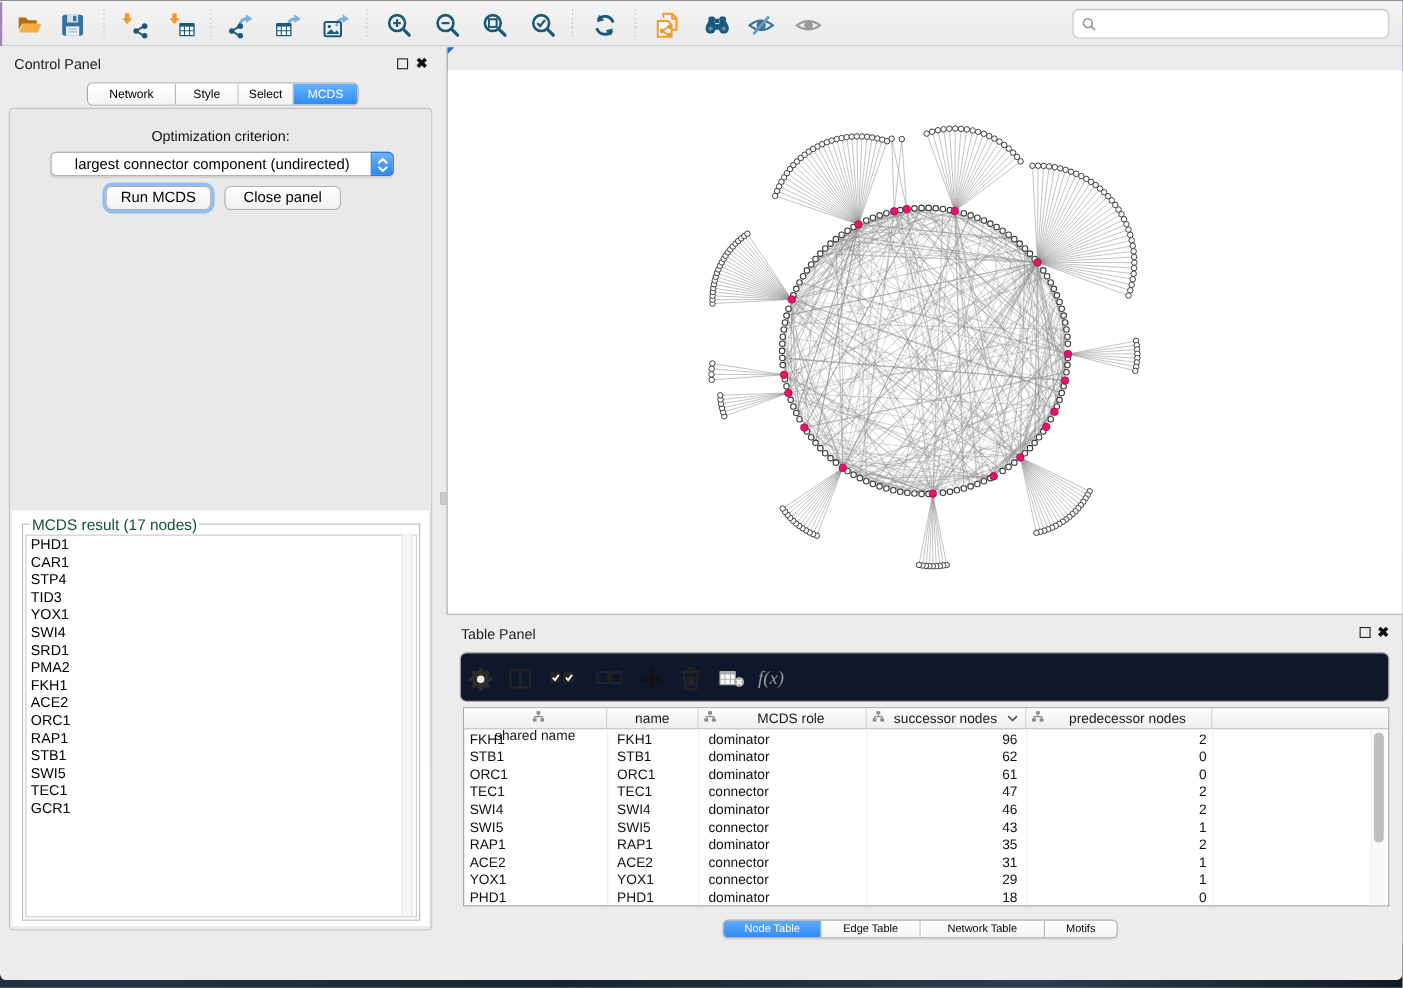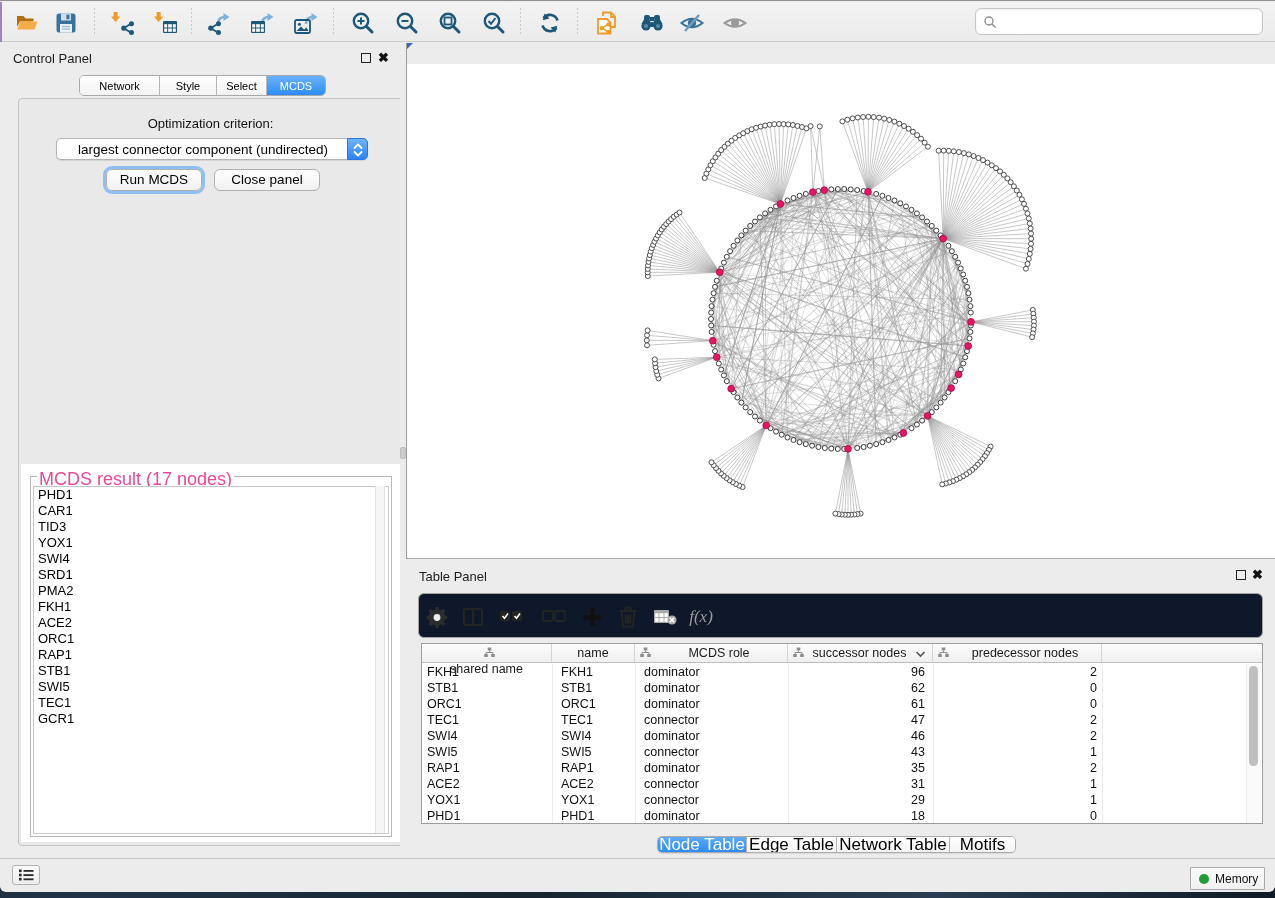--- a/index.html
+++ b/index.html
@@ -38,39 +38,39 @@
   .panel-close { position:absolute; font-size:13px; font-weight:bold; color:#111; line-height:12px; }
 
   #cp-tabs { position:absolute; left:79px; top:33px; height:21px; display:flex;
     border:1px solid #a9a9a9; border-radius:5px; background:#ffffff; overflow:hidden; }
   .cp-tab { height:100%; display:flex; align-items:center; justify-content:center;
     font-size:11px; color:#000; background:linear-gradient(#ffffff,#f3f3f3); border-right:1px solid #b5b5b5; cursor:default; }
   .cp-tab:last-child { border-right:none; }
   .cp-tab.active { background:linear-gradient(#6ab2fb,#2e8cf8); color:#fff; }
 
   #cp-content { position:absolute; left:8px; top:56px; width:385px; height:748px;
-    background:#e9e9e9; border:1px solid #c3c3c3; border-radius:4px;margin-left:10px; }
+    background:#e9e9e9; border:1px solid #c3c3c3; border-radius:4px; }
   #opt-label { position:absolute; left:0; top:17px; width:100%; text-align:center; font-size:13px; color:#111; }
   #criterion-combo { position:absolute; left:37px; top:39px; width:312px; height:22px;
     background:#ffffff; border:1px solid #b3b3b3; border-radius:5px; box-shadow:0 1px 1px rgba(0,0,0,0.10); }
   #criterion-text { position:absolute; left:0; top:0; width:292px; height:22px; line-height:21px; text-align:center;
     font-size:13.5px; color:#000; white-space:nowrap; overflow:hidden; }
   #combo-stepper { position:absolute; right:-1px; top:-1px; width:21px; height:22px; border-radius:0 5px 5px 0;
     background:linear-gradient(#6db4fc,#2f83f7); border:1px solid #2e74d9; }
   #combo-stepper svg { position:absolute; left:4px; top:3px; }
   #run-btn { position:absolute; left:87px; top:70px; width:96px; height:22px;
     background:linear-gradient(#ffffff,#f0f0f0); border:1px solid #b0b0b0; border-radius:6px;
     box-shadow:0 0 0 3px rgba(98,168,245,0.65); font-size:13.5px; color:#000; text-align:center; line-height:20px; }
   #close-btn { position:absolute; left:195px; top:70px; width:106px; height:22px;
     background:linear-gradient(#ffffff,#f0f0f0); border:1px solid #b0b0b0; border-radius:6px;
     font-size:13.5px; color:#000; text-align:center; line-height:20px; }
 
   #result-panel { position:absolute; left:2px; top:365px; width:379px; height:378px; background:#ffffff; }
   #result-group { position:absolute; left:9px; top:12px; width:362px; height:361px; border:1px solid #b9b9b9; }
-  #result-title { position:absolute; left:6px; top:-8px; background:#ffffff; padding:0 2px; font-size:18px; color:#ec4899; white-space:nowrap; }
+  #result-title { position:absolute; left:6px; top:-8px; background:#ffffff; padding:0 2px; font-size:14px; color:#14532d; white-space:nowrap; }
   #result-list { position:absolute; left:2px; top:9px; width:356px; height:348px; border:1px solid #c9c9c9; background:#fff; overflow:hidden; }
   .result-item { height:16px; line-height:16px; font-size:13px; color:#000; padding-left:4px; }
   #result-scrollbar { position:absolute; right:6px; top:9px; width:10px; height:347px;
     background:#f6f6f6; border-left:1px solid #e3e3e3; border-right:1px solid #e3e3e3; }
 
   
   #right-region { position:absolute; left:400px; top:41px; width:875px; height:816px; background:#ececec; }
   #net-frame { position:absolute; left:6px; top:1px; width:869px; height:516px;
     border-left:1px solid #9b9b9b; }
   #net-titlebar { position:absolute; left:0; top:0; width:869px; height:21px;
@@ -109,21 +109,21 @@
   .tp-row { position:absolute; left:0; width:840px; height:16px; display:flex; }
   .td { height:16px; line-height:16px; font-size:12.5px; color:#111; white-space:nowrap; overflow:hidden; }
   .col-line { position:absolute; top:20px; width:1px; height:159px; background:#ededed; }
   #tp-scrollbar { position:absolute; right:1px; top:20px; width:15px; height:159px; background:#fafafa; border-left:1px solid #ececec; }
   #tp-thumb { position:absolute; left:2px; top:2px; width:9px; height:100px; background:#bfbfbf; border-radius:5px; }
 
   #tp-tabs { position:absolute; left:257px; top:277px; height:17px; display:flex;
     border:1px solid #ababab; border-radius:5px; background:#fff; overflow:hidden;
     box-shadow:0 1px 1px rgba(0,0,0,0.08); }
   .tp-tab { height:100%; display:flex; align-items:center; justify-content:center;
-    font-size:17px; color:#000; background:linear-gradient(#ffffff,#f4f4f4); border-right:1px solid #b5b5b5; }
+    font-size:10px; color:#000; background:linear-gradient(#ffffff,#f4f4f4); border-right:1px solid #b5b5b5; }
   .tp-tab:last-child { border-right:none; }
   .tp-tab.active { background:linear-gradient(#5fa9fb,#2e8cf8); color:#fff; }
 
   
   #status-bar { position:absolute; left:0; top:857px; width:1275px; height:34px;
     background:#ececec; border-top:1px solid #c2c2c2; border-radius:0 0 6px 6px; }
   #status-left-btn { position:absolute; left:12px; top:6px; width:28px; height:20px;
     background:linear-gradient(#fafafa,#eeeeee); border:1px solid #b2b2b2; border-radius:3px;
     display:flex; align-items:center; justify-content:center; }
   #memory-btn { position:absolute; left:1190px; top:8px; width:75px; height:23px;
@@ -351,20 +351,21 @@
         </div>
       </div>
       <div id="run-btn">Run MCDS</div>
       <div id="close-btn">Close panel</div>
       <div id="result-panel">
         <div id="result-group">
           <div id="result-title">MCDS result (17 nodes)</div>
           <div id="result-list">
               <div class="result-item">PHD1</div>
               <div class="result-item">CAR1</div>
+              <div class="result-item">STP4</div>
               <div class="result-item">TID3</div>
               <div class="result-item">YOX1</div>
               <div class="result-item">SWI4</div>
               <div class="result-item">SRD1</div>
               <div class="result-item">PMA2</div>
               <div class="result-item">FKH1</div>
               <div class="result-item">ACE2</div>
               <div class="result-item">ORC1</div>
               <div class="result-item">RAP1</div>
               <div class="result-item">STB1</div>
@@ -1472,29 +1473,13 @@
         </div>
       <div id="tp-tabs">
           <div class="tp-tab active" style="width: 89px;">Node Table</div>
           <div class="tp-tab" style="width: 90px;">Edge Table</div>
           <div class="tp-tab" style="width: 113px;">Network Table</div>
           <div class="tp-tab" style="width: 65px;">Motifs</div>
         </div>
     </div>
   </div>
 
-  <div id="status-bar">
-    <div id="status-left-btn">
-      <svg width="16" height="12" viewBox="0 0 16 12">
-        <rect x="1" y="0.5" width="2.6" height="2.6" fill="#2a2a2a"></rect>
-          <rect x="5.5" y="1" width="10" height="1.8" fill="#2a2a2a"></rect>
-        <rect x="1" y="4.7" width="2.6" height="2.6" fill="#2a2a2a"></rect>
-          <rect x="5.5" y="5.2" width="10" height="1.8" fill="#2a2a2a"></rect>
-        <rect x="1" y="8.9" width="2.6" height="2.6" fill="#2a2a2a"></rect>
-          <rect x="5.5" y="9.4" width="10" height="1.8" fill="#2a2a2a"></rect>
-      </svg>
-    </div>
-    <div id="memory-btn">
-      <div id="memory-dot"></div>
-      <div id="memory-label">Memory</div>
-    </div>
-  </div>
 </div>
 
 </body></html>

